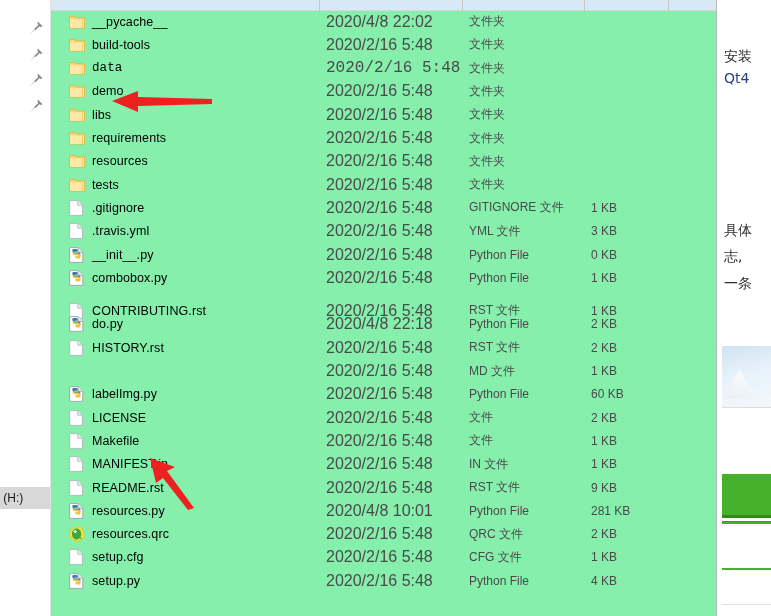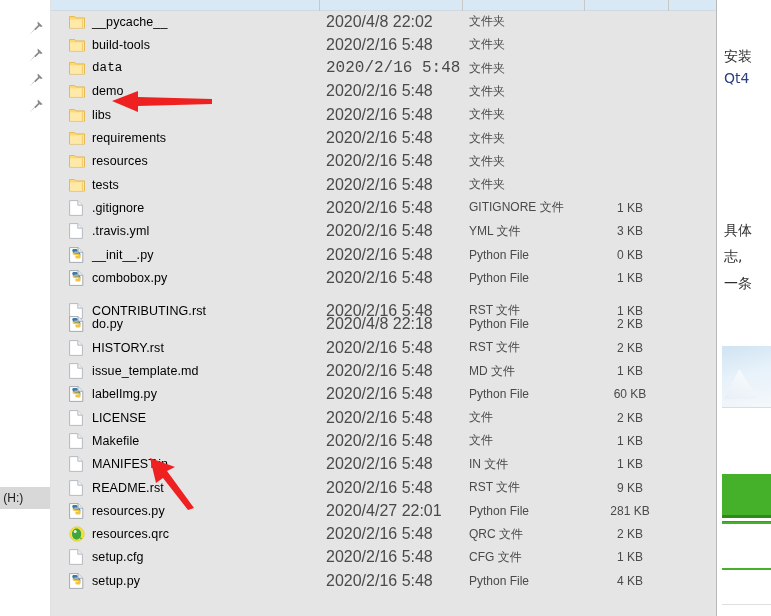--- a/index.html
+++ b/index.html
@@ -40,21 +40,21 @@
     font-size: 12px;
     color: #1a1a1a;
     padding-left: 2px;
   }
   .drive-row.selected { background: #d8d8d8; }
 
   
   #list-pane {
     position: absolute; left: 51px; top: 0;
     width: 665px; height: 616px;
-    background: #e5e5e5;
+    background: #86efac;
     overflow: hidden;
   }
   #col-header {
     position: absolute; left: 0; top: 0;
     width: 665px; height: 11px;
     background: #d9e8f5;
     border-bottom: 1px solid #cfd9e2;
   }
   .col-sep {
     position: absolute; top: 0;
@@ -88,21 +88,21 @@
     font-size: 16px; color: #4a4a4a;
     white-space: nowrap;
   }
   .cell-type {
     position: absolute; left: 418px;
     font-size: 12px; color: #4a4a4a;
     white-space: nowrap;
   }
   .cell-size {
     position: absolute; left: 540px;
-    width: 78px; text-align: center;
+    width: 78px; text-align: left;
     font-size: 12px; color: #4a4a4a;
     white-space: nowrap;
   }
 
   
   .ico-folder { width:16px; height:14px; position:relative; top:1px; }
   
   .ico-file   { width:14px; height:16px; }
   
   .ico-py     { width:15px; height:16px; }
@@ -409,27 +409,20 @@
                 <path d="M0.6 0.6 h8.2 l4.6 4.6 v10.2 h-12.8 z" fill="#ffffff" stroke="#aeb4bb" stroke-width="0.9"></path>
                 <path d="M8.8 0.6 v4.6 h4.6" fill="#eceff2" stroke="#aeb4bb" stroke-width="0.9"></path>
               </svg></span>
             <span class="name-text">HISTORY.rst</span>
           </div>
           <div class="cell-date">2020/2/16 5:48</div>
           <div class="cell-type">RST 文件</div>
           <div class="cell-size">2 KB</div>
         </div>
         <div class="file-row" style="top: 359.5px;">
-          <div class="cell-name">
-            <span class="icon-box"><svg class="ico-file" viewBox="0 0 14 16">
-                <path d="M0.6 0.6 h8.2 l4.6 4.6 v10.2 h-12.8 z" fill="#ffffff" stroke="#aeb4bb" stroke-width="0.9"></path>
-                <path d="M8.8 0.6 v4.6 h4.6" fill="#eceff2" stroke="#aeb4bb" stroke-width="0.9"></path>
-              </svg></span>
-            <span class="name-text">issue_template.md</span>
-          </div>
           <div class="cell-date">2020/2/16 5:48</div>
           <div class="cell-type">MD 文件</div>
           <div class="cell-size">1 KB</div>
         </div>
         <div class="file-row" style="top: 382.8px;">
           <div class="cell-name">
             <span class="icon-box"><svg class="ico-py" viewBox="0 0 15 16">
                 <path d="M0.6 0.6 h8.4 l4.8 4.7 v10.1 h-13.2 z" fill="#ffffff" stroke="#9aa1a8" stroke-width="0.9"></path>
                 <path d="M9 0.6 v4.7 h4.8" fill="#e8ecef" stroke="#9aa1a8" stroke-width="0.9"></path>
                 <path d="M3.2 3.4 c0-1 .6-1.5 2-1.5 h1.6 c1.2 0 1.8.5 1.8 1.5 v1.4 h-3.2 v.6 h4.2 c1.2 0 1.8.6 1.8 1.7 v1.3 h-2 v-1.2 h-3.4 c-1.4 0-2-.6-2-1.8 z" fill="#3c78a8"></path>
@@ -492,21 +485,21 @@
         <div class="file-row" style="top: 499.3px;">
           <div class="cell-name">
             <span class="icon-box"><svg class="ico-py" viewBox="0 0 15 16">
                 <path d="M0.6 0.6 h8.4 l4.8 4.7 v10.1 h-13.2 z" fill="#ffffff" stroke="#9aa1a8" stroke-width="0.9"></path>
                 <path d="M9 0.6 v4.7 h4.8" fill="#e8ecef" stroke="#9aa1a8" stroke-width="0.9"></path>
                 <path d="M3.2 3.4 c0-1 .6-1.5 2-1.5 h1.6 c1.2 0 1.8.5 1.8 1.5 v1.4 h-3.2 v.6 h4.2 c1.2 0 1.8.6 1.8 1.7 v1.3 h-2 v-1.2 h-3.4 c-1.4 0-2-.6-2-1.8 z" fill="#3c78a8"></path>
                 <path d="M11.6 8.6 v1.3 c0 1.1-.6 1.7-1.8 1.7 h-1.6 c-1.2 0-1.8-.5-1.8-1.6 v-1.4 h3.2 v-.6 h-4.2 c-1.2 0-1.8-.6-1.8-1.7 v-.9 h2 v1 h3.4 c1.4 0 2 .6 2 1.8 z" fill="#f2c53d"></path>
               </svg></span>
             <span class="name-text">resources.py</span>
           </div>
-          <div class="cell-date">2020/4/27 22:01</div>
+          <div class="cell-date">2020/4/8 10:01</div>
           <div class="cell-type">Python File</div>
           <div class="cell-size">281 KB</div>
         </div>
         <div class="file-row" style="top: 522.6px;">
           <div class="cell-name">
             <span class="icon-box"><svg class="ico-qrc" viewBox="0 0 16 16">
                 <circle cx="8" cy="8" r="7.2" fill="#f5e13c" stroke="#ddc51f" stroke-width="0.6"></circle>
                 <path d="M7.6 2.4 c2.8 0 4.6 2.4 4.6 5.5 c0 3-1.8 5.5-4.6 5.5 c-2.8 0-4.6-2.5-4.6-5.5 c0-3.1 1.8-5.5 4.6-5.5 z" fill="#3fa63f"></path>
                 <path d="M9.4 10.4 l2.6 2.9 l1.1-1.1 z" fill="#3fa63f"></path>
                 <circle cx="6.2" cy="5.4" r="1.5" fill="#ffffff" opacity="0.85"></circle>

